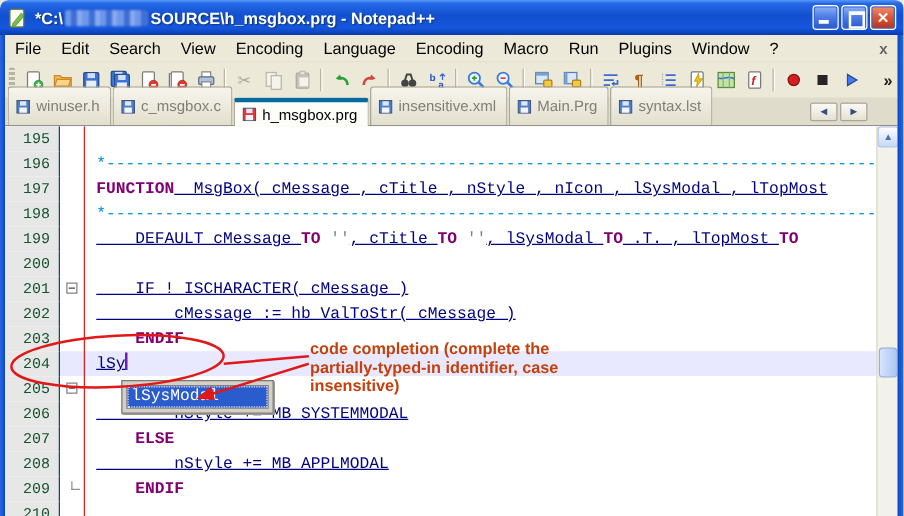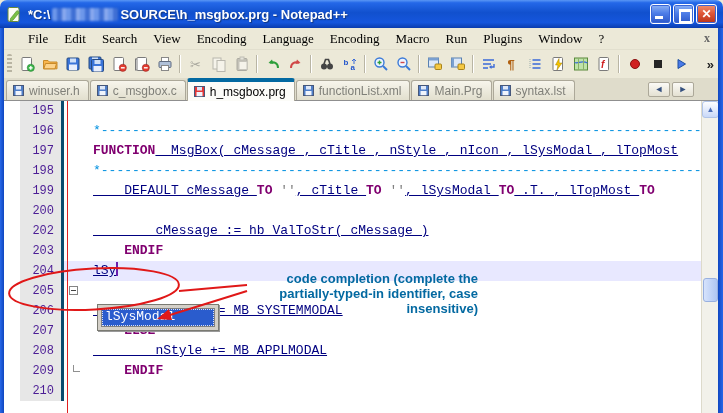--- a/index.html
+++ b/index.html
@@ -16,44 +16,44 @@
   .winbtns{margin-left:auto;display:flex;gap:2px;}
   .wbtn{width:21px;height:20px;border-radius:3px;border:1px solid #fff;box-shadow:inset 0 0 0 1px #3a66d8;
     background:linear-gradient(180deg,#8FB4F4 0%,#4E7EE8 45%,#2B57C8 100%);position:relative;cursor:pointer;}
   .wbtn.close{background:linear-gradient(180deg,#F0926F 0%,#E0583A 45%,#B93318 100%);color:#fff;font-size:12px;font-weight:bold;text-align:center;line-height:18px;}
   .wbtn.min::after{content:"";position:absolute;left:4px;bottom:4px;width:8px;height:3px;background:#fff;}
   .wbtn.max::after{content:"";position:absolute;left:5px;top:4px;width:9px;height:9px;border:2px solid #fff;border-top-width:3px;}
   .sideborder{position:absolute;top:28px;bottom:0;width:4px;background:linear-gradient(90deg,#2768e8,#0F46C0);z-index:60;}
   .sideborder.left{left:0;}
   .sideborder.right{right:0;width:5px;background:linear-gradient(90deg,#0F46C0,#2768e8);}
   
-  .menubar{position:absolute;top:28px;left:4px;right:5px;height:22px;background:#ECE9D8;display:flex;align-items:center;padding-left:16px;font-size:13px;color:#000;border-bottom:1px solid #e2dfce;font-family:Liberation Serif, serif;}
+  .menubar{position:absolute;top:28px;left:4px;right:5px;height:22px;background:#ECE9D8;display:flex;align-items:center;padding-left:0;font-size:13px;color:#000;border-bottom:1px solid #e2dfce;}
   .menu-item{padding:2px 8px;cursor:default;}
   .menu-x{margin-left:auto;margin-right:8px;color:#666;font-size:12px;font-weight:bold;cursor:pointer;}
   
   .toolbar{position:absolute;top:50px;left:4px;right:5px;height:28px;background:#ECE9D8;display:flex;align-items:center;padding-left:2px;}
   .grip{width:5px;height:20px;margin:0 3px 0 1px;background:repeating-linear-gradient(180deg,#b8b4a2 0 2px,transparent 2px 4px);border-radius:2px;}
   .tbtn{width:21px;height:21px;display:flex;align-items:center;justify-content:center;margin:0 1px;cursor:pointer;}
   .tbtn.disabled{filter:grayscale(1) opacity(.45);cursor:default;}
   .tsep{width:2px;height:18px;margin:0 3px;border-left:1px solid #b9b5a4;border-right:1px solid #fff;}
   .toverflow{margin-left:auto;margin-right:4px;font-size:13px;font-weight:bold;color:#222;cursor:pointer;}
   
   .tabbar{position:absolute;top:78px;left:4px;right:5px;height:23px;background:#DFDCCB;display:flex;align-items:flex-end;padding-left:2px;border-bottom:1px solid #8F8F8F;}
-  .tab{display:flex;align-items:center;gap:5px;height:20px;padding:0 8px 0 6px;margin-right:1px;font-size:12px;color:#7F7F78;
+  .tab{display:flex;align-items:center;gap:5px;height:31px;padding:0 8px 0 6px;margin-right:1px;font-size:12px;color:#7F7F78;
     background:linear-gradient(180deg,#F7F5EC,#E2DFCE);border:1px solid #ACA899;border-bottom:none;border-radius:3px 3px 0 0;cursor:pointer;white-space:nowrap;}
   .tab.active{height:23px;background:#FCFCF8;color:#000;border-top:4px solid #0369a1;margin-bottom:-1px;z-index:2;}
   .tabicon{width:11px;height:11px;flex:0 0 auto;}
   .tabarrows{position:absolute;right:24px;top:4px;display:flex;gap:2px;}
   .tabarrow{width:22px;height:15px;background:linear-gradient(180deg,#FBFAF6,#E4E1D2);border:1px solid #ACA899;border-radius:2px;
     font-size:9px;color:#35507e;text-align:center;line-height:13px;cursor:pointer;}
   
   .editor{position:absolute;top:101px;left:4px;right:5px;bottom:0;background:#fff;overflow:hidden;}
   .row{display:flex;height:20px;}
-  .ln{flex:0 0 44px;background:#E7E7E7;border-right:3px solid #0c4a6e;color:#4c1d95;
-    font:12px/20px "Liberation Mono",monospace;text-align:right;padding-right:7px;margin-left:16px;}
+  .ln{flex:0 0 44px;background:#E7E7E7;border-right:1px solid #0c4a6e;color:#14532d;
+    font:12px/20px "Liberation Mono",monospace;text-align:right;padding-right:7px;}
   .fold{flex:0 0 22px;position:relative;background:#fff;}
   .txt{flex:1;font:13px/20px "Liberation Mono",monospace;white-space:pre;overflow:hidden;padding-left:7px;background:#fff;}
   .row.current .txt,.row.current .fold{background:#E8E8FF;}
   .seg-code{color:#000080;text-decoration:underline;}
   .seg-kw{color:#800070;font-weight:bold;}
   .seg-cm{color:#0090E0;}
   .seg-str{color:#808080;}
   .caret{display:inline-block;width:2px;height:14px;background:#6A1FAE;vertical-align:-2px;}
   .foldbox{position:absolute;left:5px;top:5px;width:9px;height:9px;border:1px solid #848484;background:#fff;}
   .foldbox::after{content:"";position:absolute;left:1px;top:3px;width:5px;height:1px;background:#444;}
@@ -66,21 +66,21 @@
   .popup-item{height:17px;line-height:17px;font:13px "Liberation Mono",monospace;padding:0 3px;cursor:pointer;}
   .popup-item.selected{background:#2A5CCD;color:#fff;outline:1px dotted #d8e0f8;outline-offset:-1px;}
   
   .vscroll{position:absolute;right:0;top:0;bottom:0;width:17px;background:#F2F1EA;border-left:1px solid #DDDACB;}
   .sbtn{position:absolute;left:0;top:0;width:17px;height:17px;border:1px solid #B0C4E8;border-radius:3px;
     background:linear-gradient(180deg,#FDFEFF,#C9D8F8);color:#4D6FB8;font-size:8px;text-align:center;line-height:15px;cursor:pointer;}
   .sthumb{position:absolute;left:1px;top:177px;width:15px;height:24px;border:1px solid #98B0E0;border-radius:3px;
     background:linear-gradient(90deg,#D6E3FC,#AFC6F2);cursor:grab;}
   
   .overlay{position:absolute;inset:0;pointer-events:none;z-index:40;}
-  .anno-text{position:absolute;left:248px;top:271px;width:230px;color:#0369a1;font-size:13px;font-weight:bold;line-height:15px;text-align:right;}
+  .anno-text{position:absolute;left:248px;top:271px;width:230px;color:#c2410c;font-size:13px;font-weight:bold;line-height:15px;}
 </style>
 </head>
 <body>
 
 <div class="win">
 
   <div class="titlebar">
     <svg class="appicon" viewBox="0 0 17 17">
       <rect x="2" y="1.5" width="11" height="14" rx="1.5" fill="#fdfdf5" stroke="#6a8a3a"></rect>
       <path d="M4.5 12.5 11 4.5l2.3 2L7 14.2l-3 .8z" fill="#7AC143" stroke="#4e8a22" stroke-width=".6"></path>
@@ -334,21 +334,21 @@
           <rect x="2.5" y="6" width="6" height="4.2" fill="#f0f4fc"></rect>
         </svg>
         <span>h_msgbox.prg</span>
       </div>
       <div class="tab">
         <svg class="tabicon" viewBox="0 0 11 11">
           <rect x="0.5" y="0.5" width="10" height="10" fill="#4F7EC8" stroke="#46577a"></rect>
           <rect x="3" y="1" width="5" height="3.5" fill="#dfe8f8"></rect>
           <rect x="2.5" y="6" width="6" height="4.2" fill="#f0f4fc"></rect>
         </svg>
-        <span>functionList.xml</span>
+        <span>insensitive.xml</span>
       </div>
       <div class="tab">
         <svg class="tabicon" viewBox="0 0 11 11">
           <rect x="0.5" y="0.5" width="10" height="10" fill="#4F7EC8" stroke="#46577a"></rect>
           <rect x="3" y="1" width="5" height="3.5" fill="#dfe8f8"></rect>
           <rect x="2.5" y="6" width="6" height="4.2" fill="#f0f4fc"></rect>
         </svg>
         <span>Main.Prg</span>
       </div>
       <div class="tab">
@@ -389,20 +389,27 @@
         </div>
         <div class="row">
           <div class="ln">199</div>
           <div class="fold"></div>
           <div class="txt"><span class="seg-code">    DEFAULT cMessage </span><span class="seg-kw">TO</span><span class="seg-str"> ''</span><span class="seg-code">, cTitle </span><span class="seg-kw">TO</span><span class="seg-str"> ''</span><span class="seg-code">, lSysModal </span><span class="seg-kw">TO</span><span class="seg-code"> .T. , lTopMost </span><span class="seg-kw">TO</span></div>
         </div>
         <div class="row">
           <div class="ln">200</div>
           <div class="fold"></div>
           <div class="txt"></div>
+        </div>
+        <div class="row">
+          <div class="ln">201</div>
+          <div class="fold">
+            <div class="foldbox"></div>
+          </div>
+          <div class="txt"><span class="seg-code">    IF ! ISCHARACTER( cMessage )</span></div>
         </div>
         <div class="row">
           <div class="ln">202</div>
           <div class="fold"></div>
           <div class="txt"><span class="seg-code">        cMessage := hb_ValToStr( cMessage )</span></div>
         </div>
         <div class="row">
           <div class="ln">203</div>
           <div class="fold"></div>
           <div class="txt"><span class="seg-kw">    ENDIF</span></div>

